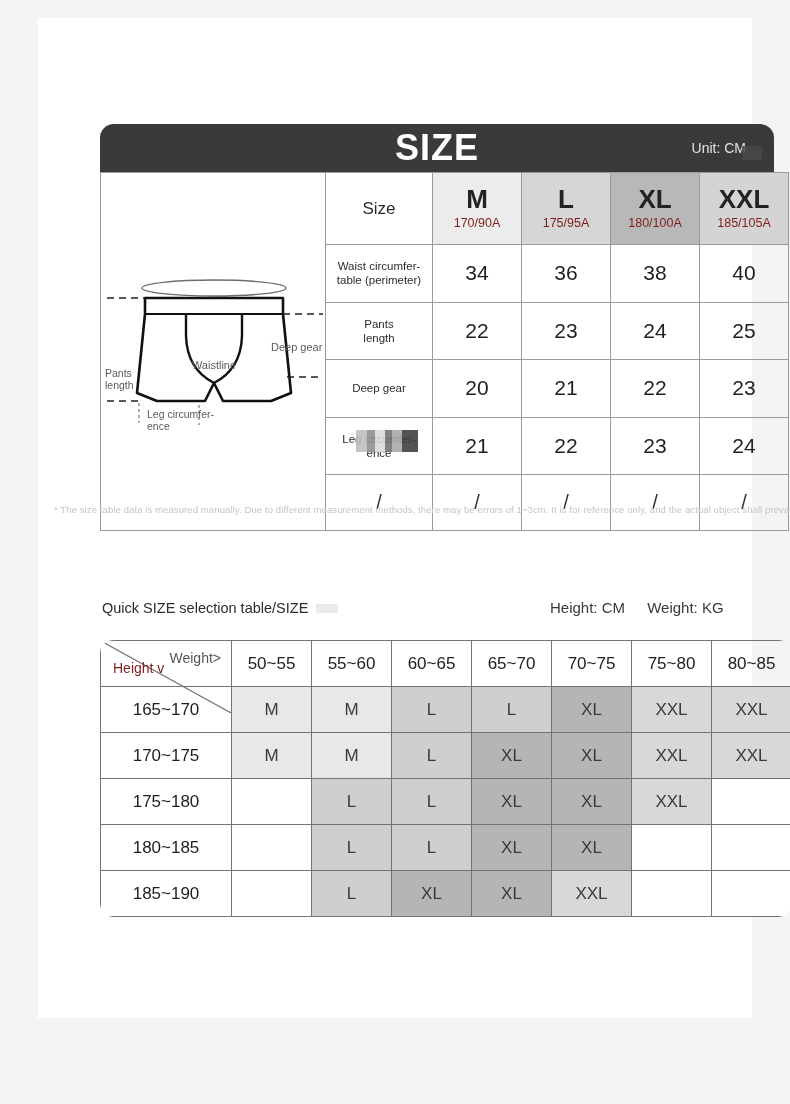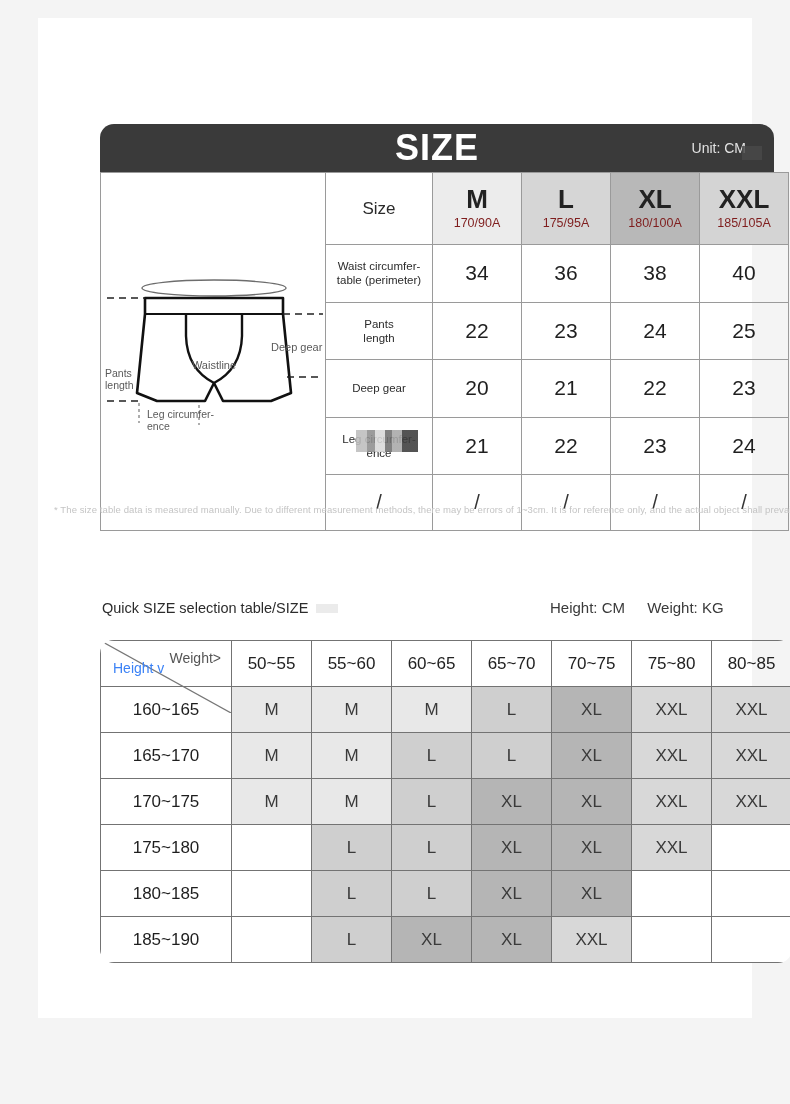--- a/index.html
+++ b/index.html
@@ -239,21 +239,21 @@
     right: 10px;
     top: 9px;
     font-size: 14px;
     color: #555;
   }
   .corner-height {
     position: absolute;
     left: 12px;
     bottom: 10px;
     font-size: 14px;
-    color: #3b82f6;
+    color: #7f1d1d;
   }
   .corner-diag {
     position: absolute;
     left: 0; top: 0;
     width: 130px;
     height: 72px;
   }
 </style>
 </head>
 <body>
@@ -403,30 +403,20 @@
           </td>
           <td class="t2-col colhead">50~55</td>
           <td class="t2-col colhead">55~60</td>
           <td class="t2-col colhead">60~65</td>
           <td class="t2-col colhead">65~70</td>
           <td class="t2-col colhead">70~75</td>
           <td class="t2-col colhead">75~80</td>
           <td class="t2-col colhead">80~85</td>
         </tr>
 
-        <tr>
-          <td class="rowhead">160~165</td>
-          <td class="cellval sz-M">M</td>
-          <td class="cellval sz-M">M</td>
-          <td class="cellval sz-M">M</td>
-          <td class="cellval sz-L">L</td>
-          <td class="cellval sz-XL">XL</td>
-          <td class="cellval sz-XXL">XXL</td>
-          <td class="cellval sz-XXL">XXL</td>
-        </tr>
 
         <tr>
           <td class="rowhead">165~170</td>
           <td class="cellval sz-M">M</td>
           <td class="cellval sz-M">M</td>
           <td class="cellval sz-L">L</td>
           <td class="cellval sz-L">L</td>
           <td class="cellval sz-XL">XL</td>
           <td class="cellval sz-XXL">XXL</td>
           <td class="cellval sz-XXL">XXL</td>

